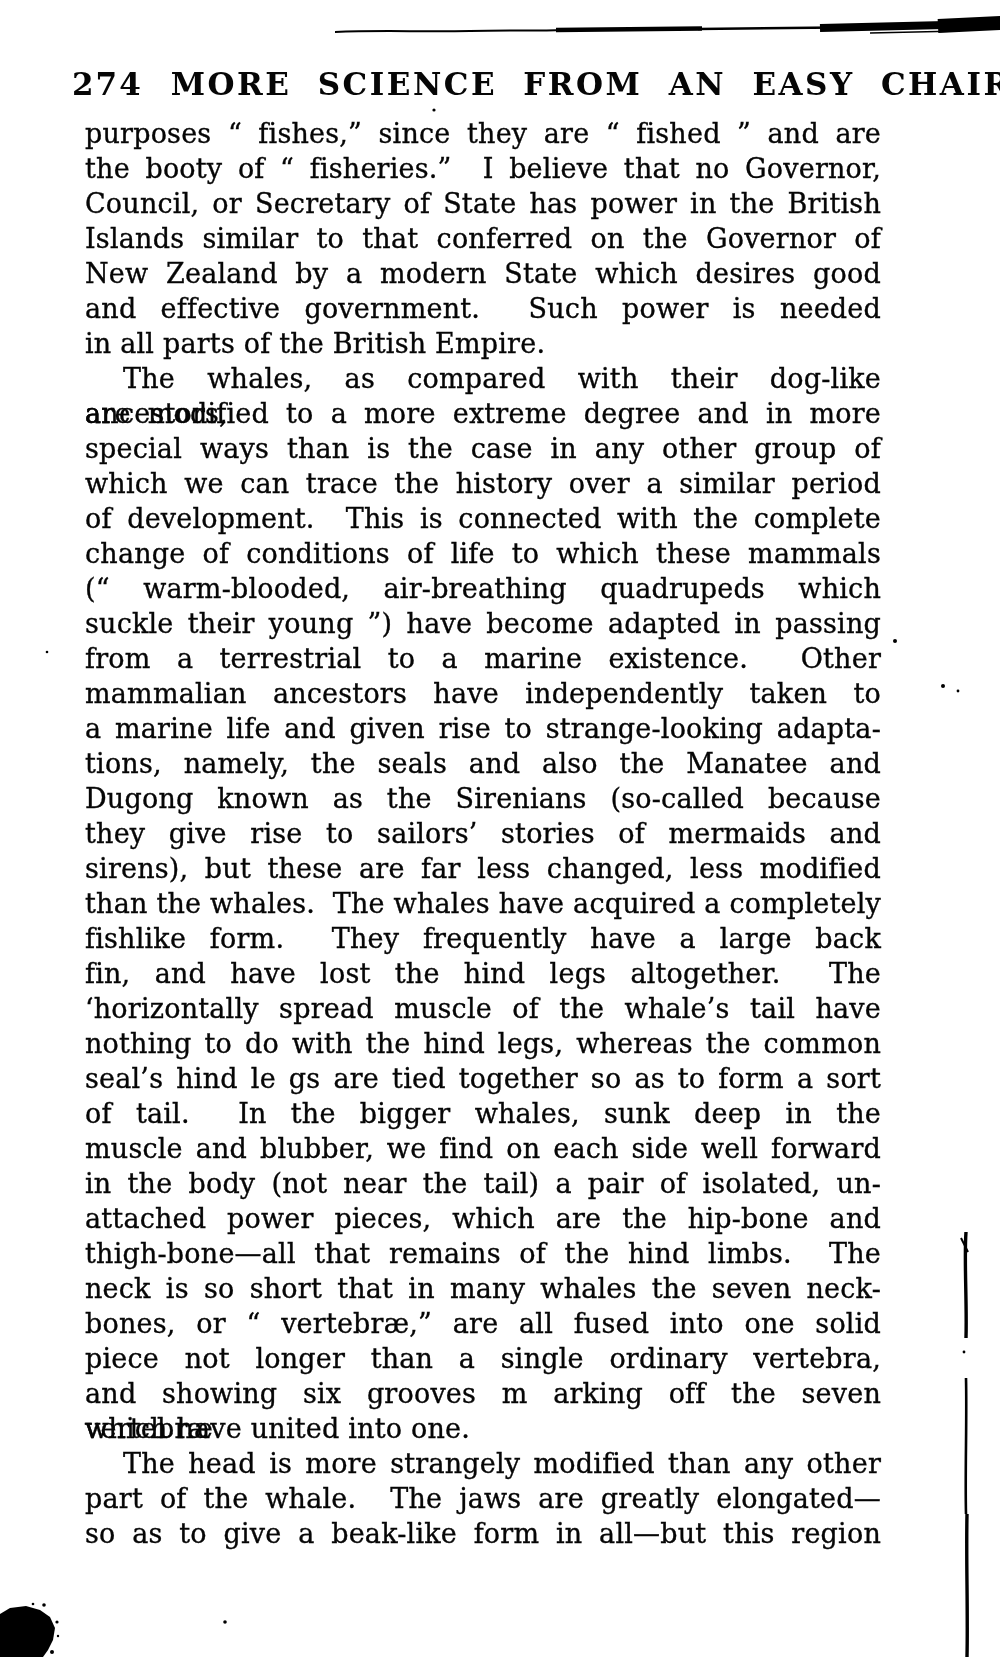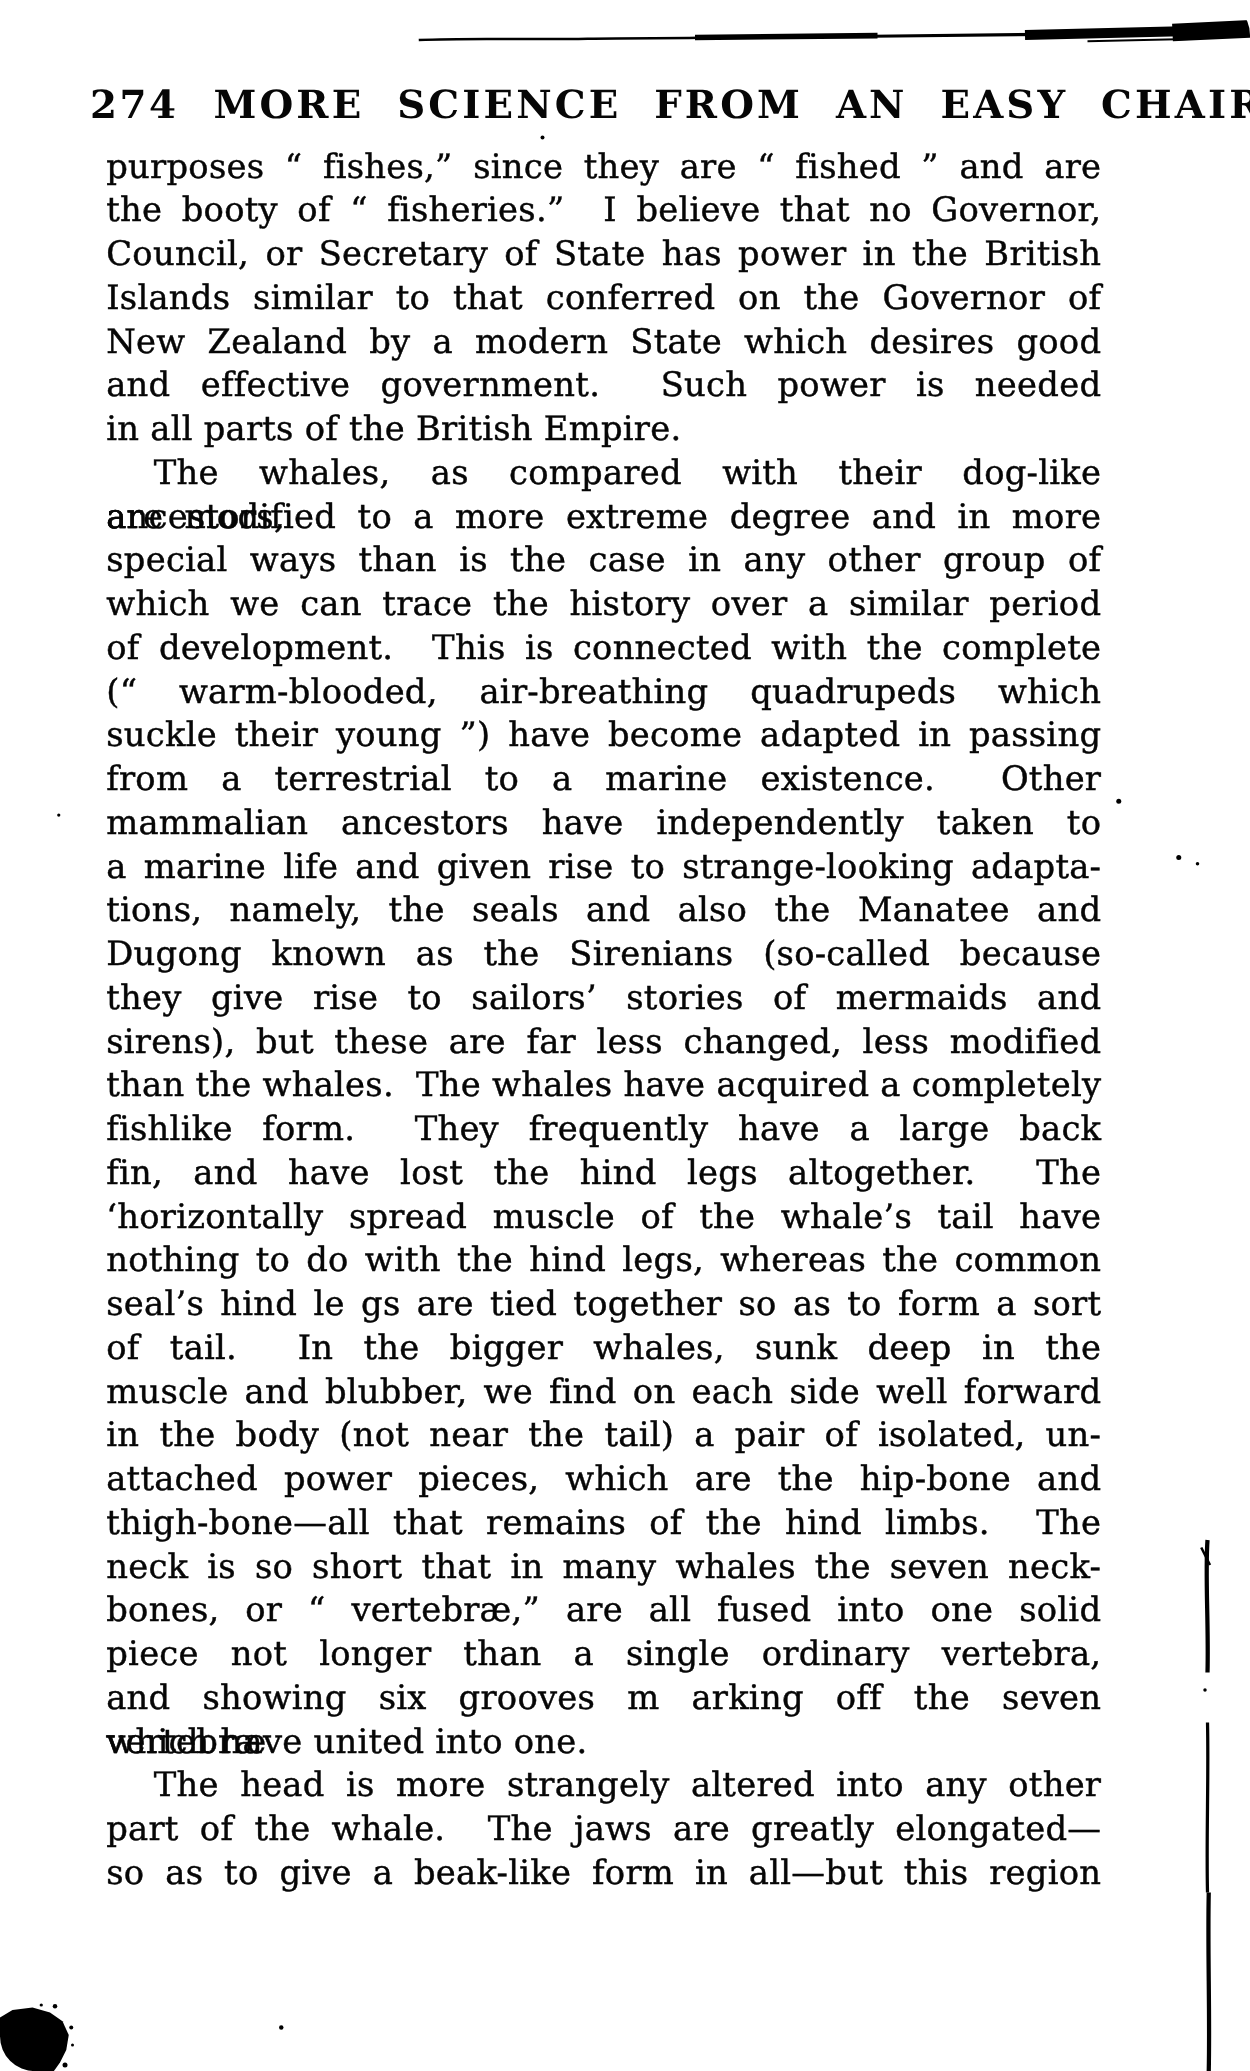--- a/index.html
+++ b/index.html
@@ -8,21 +8,20 @@
     background: #ffffff;
   }
   .page {
     position: relative;
     width: 1000px;
     height: 1657px;
     background: #ffffff;
     overflow: hidden;
     font-family: "DejaVu Serif", "Liberation Serif", serif;
     color: #060606;
-    border-radius: 28px;
   }
   .header {
     position: absolute;
     top: 64px;
     left: 72px;
     width: 806px;
     display: flex;
     align-items: baseline;
     font-weight: bold;
     font-size: 31px;
@@ -86,20 +85,21 @@
       <div class="line">Council, or Secretary of State has power in the British</div>
       <div class="line">Islands similar to that conferred on the Governor of</div>
       <div class="line">New Zealand by a modern State which desires good</div>
       <div class="line">and effective government.&nbsp; Such power is needed</div>
       <div class="line short">in all parts of the British Empire.</div>
       <div class="line indent">The whales, as compared with their dog-like ancestors,</div>
       <div class="line">are modified to a more extreme degree and in more</div>
       <div class="line">special ways than is the case in any other group of</div>
       <div class="line">which we can trace the history over a similar period</div>
       <div class="line">of development.&nbsp; This is connected with the complete</div>
+      <div class="line">change of conditions of life to which these mammals</div>
       <div class="line">(“ warm-blooded, air-breathing quadrupeds which</div>
       <div class="line">suckle their young ”) have become adapted in passing</div>
       <div class="line">from a terrestrial to a marine existence.&nbsp; Other</div>
       <div class="line">mammalian ancestors have independently taken to</div>
       <div class="line">a marine life and given rise to strange-looking adapta-</div>
       <div class="line">tions, namely, the seals and also the Manatee and</div>
       <div class="line">Dugong known as the Sirenians (so-called because</div>
       <div class="line">they give rise to sailors’ stories of mermaids and</div>
       <div class="line">sirens), but these are far less changed, less modified</div>
       <div class="line">than the whales.&nbsp; The whales have acquired a completely</div>
@@ -111,21 +111,21 @@
       <div class="line">of tail.&nbsp; In the bigger whales, sunk deep in the</div>
       <div class="line">muscle and blubber, we find on each side well forward</div>
       <div class="line">in the body (not near the tail) a pair of isolated, un-</div>
       <div class="line">attached power pieces, which are the hip-bone and</div>
       <div class="line">thigh-bone—all that remains of the hind limbs.&nbsp; The</div>
       <div class="line">neck is so short that in many whales the seven neck-</div>
       <div class="line">bones, or “ vertebræ,” are all fused into one solid</div>
       <div class="line">piece not longer than a single ordinary vertebra,</div>
       <div class="line">and showing six grooves m arking off the seven vertebræ</div>
       <div class="line short">which have united into one.</div>
-      <div class="line indent">The head is more strangely altered into any other</div>
+      <div class="line indent">The head is more strangely modified than any other</div>
       <div class="line">part of the whale.&nbsp; The jaws are greatly elongated—</div>
       <div class="line">so as to give a beak-like form in all—but this region</div>
     </div>
 
   <svg class="artifacts" width="1000" height="1657" viewBox="0 0 1000 1657">
 
     <g>
       <path d="M335,32 C 380,30 420,32 470,31 C 510,30 540,31 562,30" stroke="#000" stroke-width="2" fill="none"></path>
       <path d="M556,30 L 702,28.5" stroke="#000" stroke-width="4.5" fill="none"></path>
       <path d="M698,29 L 838,27.5" stroke="#000" stroke-width="2.6" fill="none"></path>

